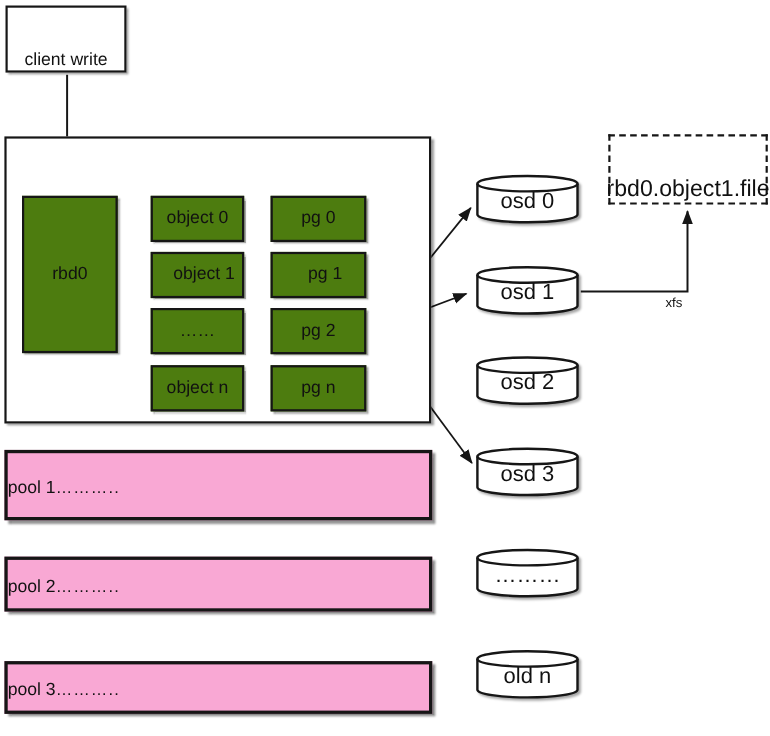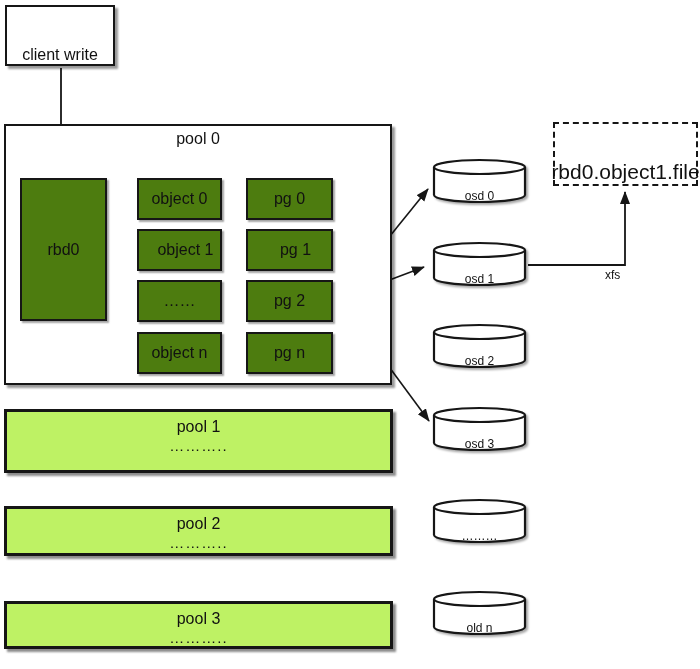--- a/index.html
+++ b/index.html
@@ -62,26 +62,26 @@
   .obj-box { left: 131px; width: 85px; height: 42px; }
   .pg-box  { left: 240px; width: 87px; height: 42px; }
   .row-0 { top: 52px; }
   .row-1 { top: 103px; padding-left: 12px; }
   .row-2 { top: 154px; }
   .row-3 { top: 206px; }
 
   .pool-box {
     position: absolute;
     left: 4px; width: 389px;
-    background: #bef264;
+    background: #f9a8d4;
     border: 3px solid #161616;
     box-sizing: border-box;
     box-shadow: 3px 3px 2px rgba(0,0,0,0.45);
     display: flex;
-    flex-direction: column;
+    flex-direction: row;
     align-items: center;
     padding-top: 5px;
   }
   .pool1-box { top: 409px; height: 64px; }
   .pool2-box { top: 506px; height: 50px; }
   .pool3-box { top: 601px; height: 48px; }
   .pool-title { font-size: 16px; line-height: 20px; }
   .pool-dots  { font-size: 15px; line-height: 18px; letter-spacing: 1px; }
 
   .file-box {
@@ -105,22 +105,21 @@
   }
   .cylinder svg {
     position: absolute;
     left: 0; top: 0;
     filter: drop-shadow(2px 2px 1px rgba(0,0,0,0.35));
   }
   .cylinder .cyl-label {
     position: absolute;
     left: 0; top: 14px; width: 100%;
     text-align: center;
-    font-size: 12px;
-    margin-top: 17px;
+    font-size: 20px;
   }
   .cyl-0 { top: 158px; }
   .cyl-1 { top: 241px; }
   .cyl-2 { top: 323px; }
   .cyl-3 { top: 406px; }
   .cyl-4 { top: 498px; }
   .cyl-5 { top: 590px; }
 </style>
 </head>
 <body>
@@ -140,21 +139,20 @@
     <line x1="339" y1="299" x2="424" y2="267" stroke="#161616" stroke-width="1.6" marker-end="url(#ah)"></line>
     <line x1="339" y1="299" x2="429" y2="421" stroke="#161616" stroke-width="1.6" marker-end="url(#ah)"></line>
     <polyline points="528,265 625,265 625,192" fill="none" stroke="#161616" stroke-width="1.8" marker-end="url(#ah)"></polyline>
   </svg>
 
   <div class="box client-box">
     <span>client write</span>
   </div>
 
   <div class="box pool0-box">
-    <div class="pool0-title">pool 0</div>
     <div class="inner-box rbd-box">
       <span>rbd0</span>
     </div>
     <div class="inner-box obj-box row-0">
       <span>object 0</span>
     </div>
     <div class="inner-box obj-box row-1">
       <span>object 1</span>
     </div>
     <div class="inner-box obj-box row-2">

